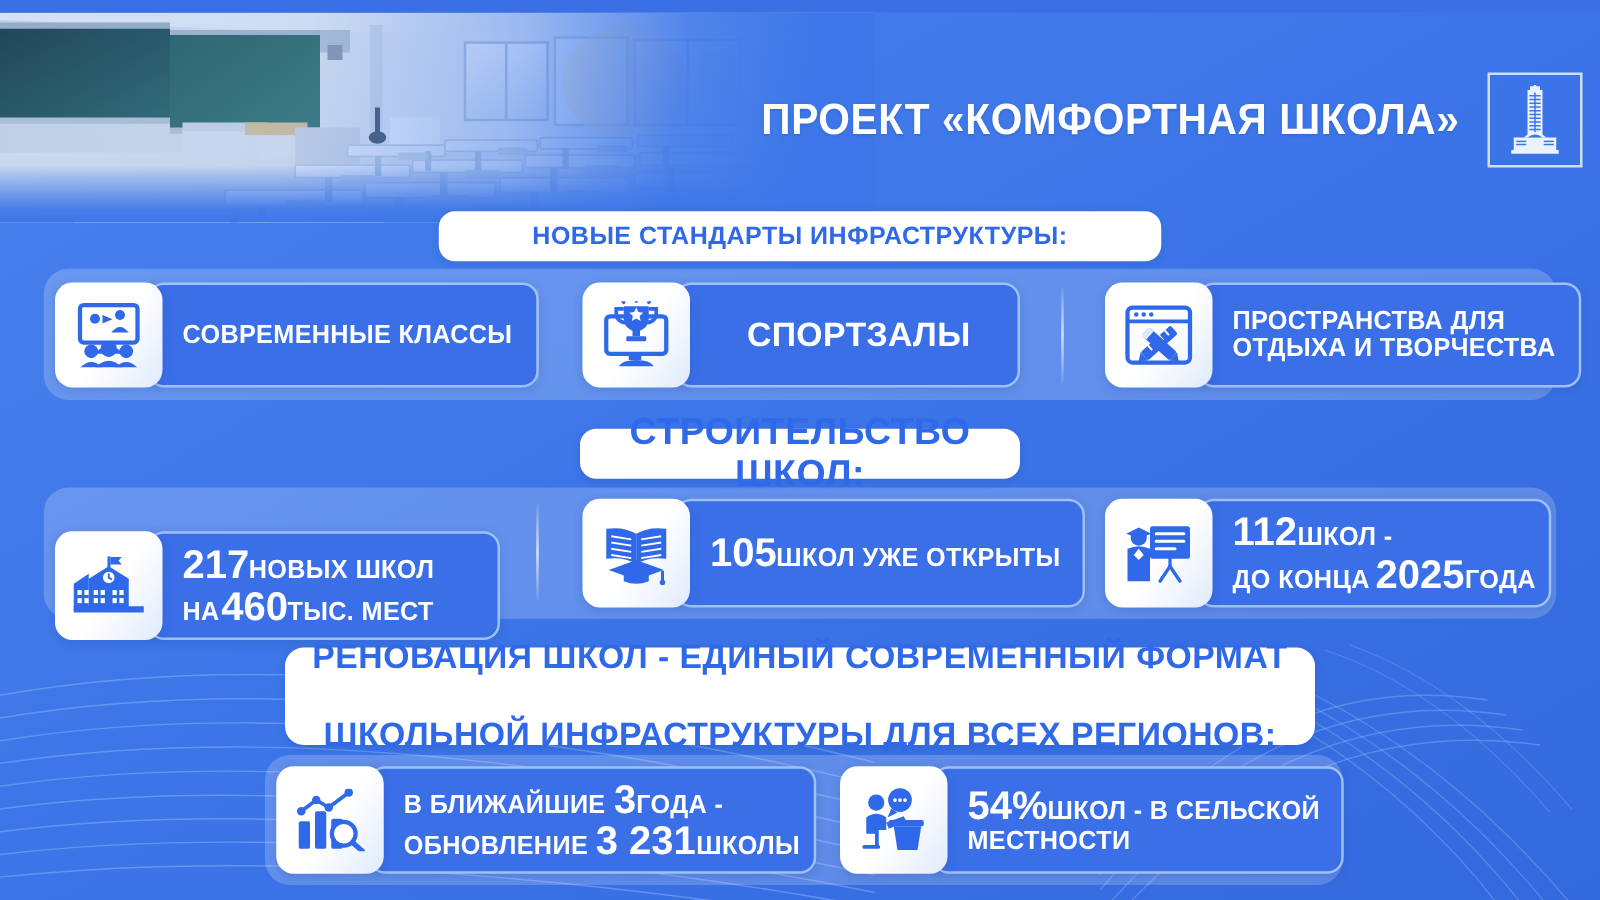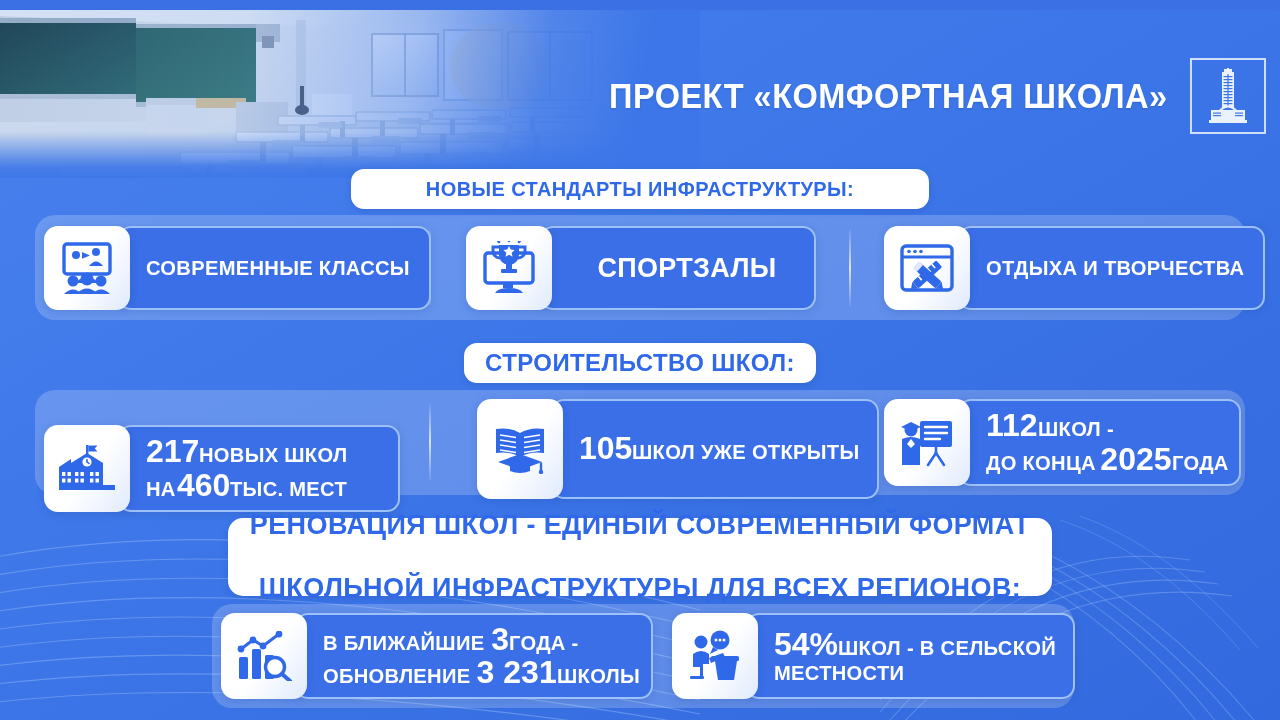--- a/index.html
+++ b/index.html
@@ -83,21 +83,21 @@
     border-radius: 13px;
     display: flex; align-items: center; justify-content: center;
     color: #2f68e8;
     font-weight: 700;
     letter-spacing: 0.4px;
     text-align: center;
     z-index: 4;
     box-shadow: 0 2px 7px rgba(26,62,140,0.18);
   }
   #pill-1 { left: 351px; top: 169px; width: 578px; height: 40px; font-size: 20px; }
-  #pill-2 { left: 464px; top: 343px; width: 352px; height: 40px; font-size: 24px; }
+  #pill-2 { left: 464px; top: 343px; width: 352px; height: 40px; font-size: 30px; }
   #pill-3 {
     left: 228px; top: 518px; width: 824px; height: 78px;
     font-size: 27px; line-height: 1.18; border-radius: 15px;
     flex-direction: column;
     gap: 31px;
   }
   #pill-3 .pill-line { display: block; }
 
   
   .row-panel {
@@ -146,21 +146,21 @@
   .num { font-weight: 700; font-size: 32px; letter-spacing: 0; }
   .txt-lg { font-weight: 700; font-size: 23px; }
 
   
   #card-1 { left: 44px;  top: 226px; width: 352px; height: 84px; }
   #card-2 { left: 466px; top: 226px; width: 350px; height: 84px; }
   #card-3 { left: 884px; top: 226px; width: 352px; height: 84px; }
 
   
   #card-4 { left: 44px;  top: 399px; width: 356px; height: 87px; margin-top: 26px; }
-  #card-5 { left: 466px; top: 399px; width: 354px; height: 100px; margin-left: 11px; }
+  #card-5 { left: 466px; top: 399px; width: 354px; height: 87px; }
   #card-6 { left: 884px; top: 399px; width: 352px; height: 87px; }
 
   
   #card-7 { left: 221px; top: 613px; width: 388px; height: 86px; }
   #card-8 { left: 672px; top: 613px; width: 385px; height: 86px; }
 
   
   .divider {
     position: absolute;
     width: 2px;
@@ -445,20 +445,23 @@
         </g>
         <g transform="rotate(42 28 31)">
           <rect x="14" y="27" width="30" height="9" rx="1.5" fill="#2f68e8"></rect>
           <path d="M44 27 l6 4.5 -6 4.5 z" fill="#2f68e8"></path>
           <rect x="14" y="27" width="5" height="9" fill="#ffffff" opacity="0.85"></rect>
         </g>
       </svg>
     </div>
     <div class="card-body">
       <div class="line">
+        <span class="lbl">ПРОСТРАНСТВА ДЛЯ</span>
+      </div>
+      <div class="line">
         <span class="lbl">ОТДЫХА И ТВОРЧЕСТВА</span>
       </div>
     </div>
   </div>
 
   <div class="pill" id="pill-2">
     <span>СТРОИТЕЛЬСТВО ШКОЛ:</span>
   </div>
 
   <div class="row-panel" id="row-panel-2"></div>

